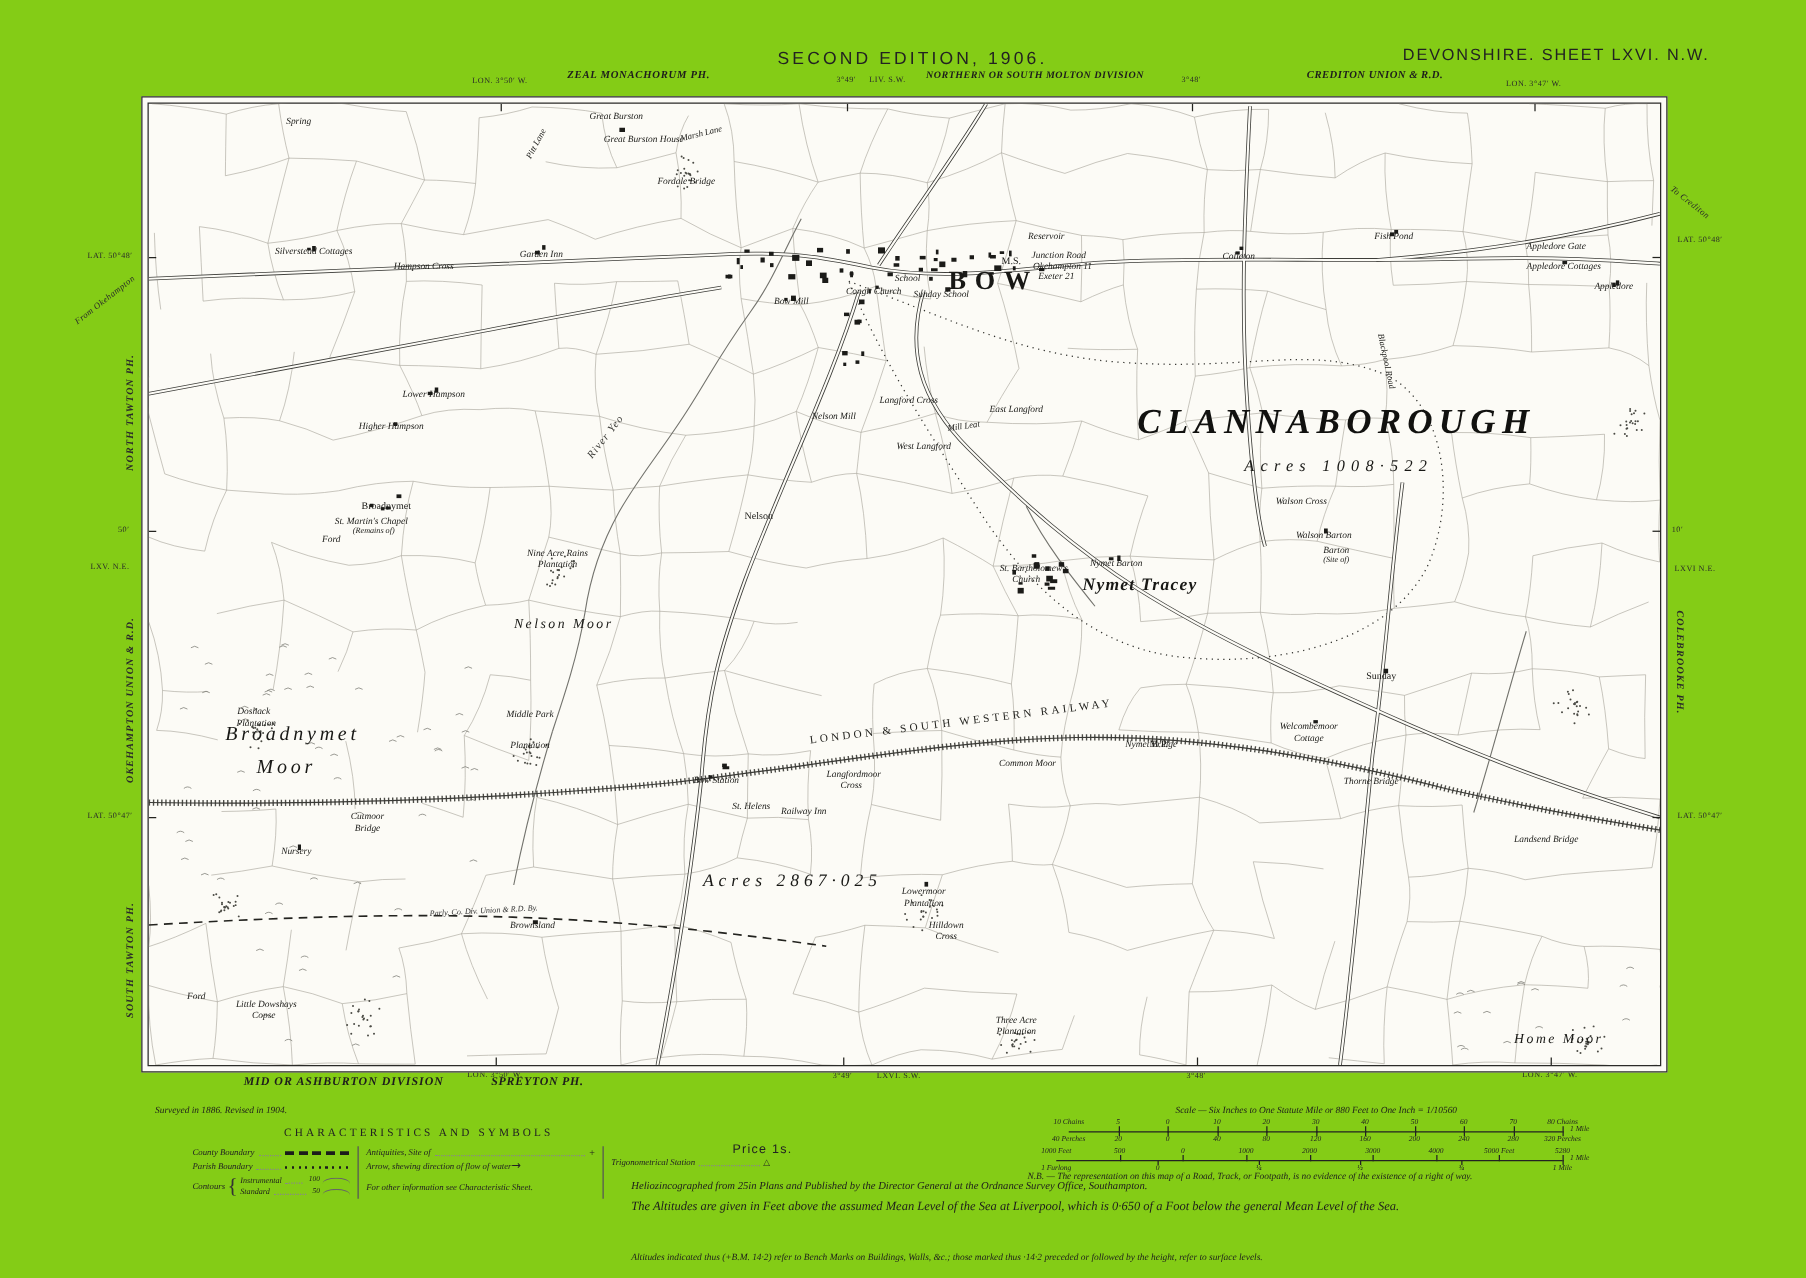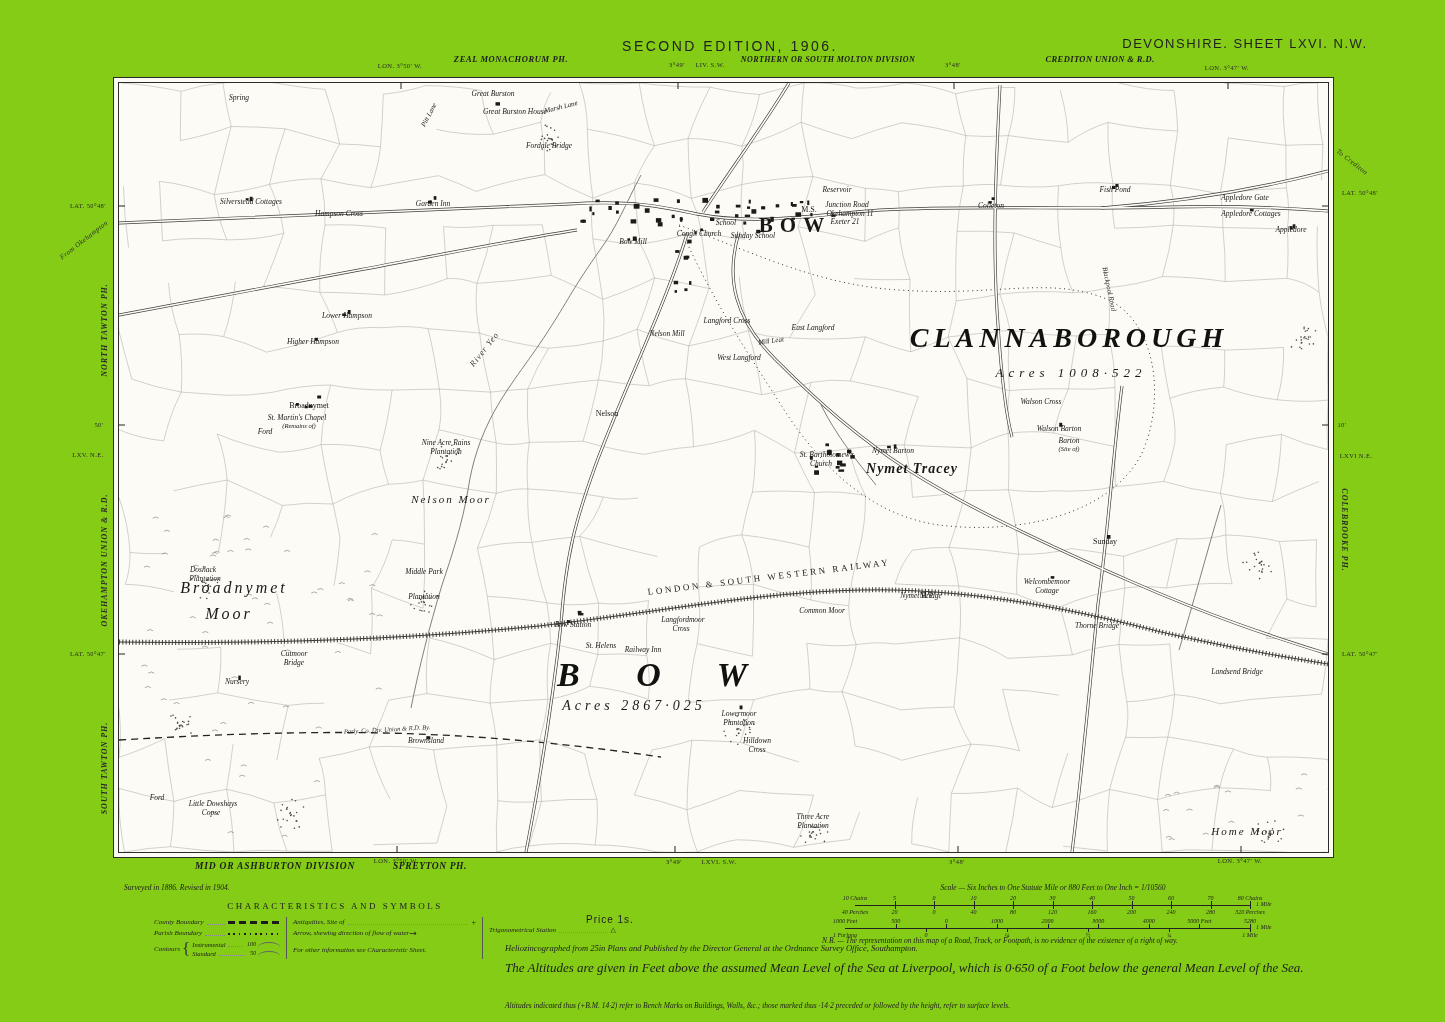--- a/index.html
+++ b/index.html
@@ -81,21 +81,21 @@
   .scale-caption{position:absolute;left:845px;top:883px;width:416px;text-align:center;
     font-style:italic;font-size:7.5px;}
   .scale-bar{position:absolute;height:24px;}
   .sb-line{position:absolute;left:0;right:0;top:10px;height:1px;background:#222;}
   .sb-tick{position:absolute;width:1px;background:#222;}
   .sb-lab{position:absolute;transform:translateX(-50%);font-style:italic;font-size:6px;white-space:nowrap;color:#222;}
   .sb-right{position:absolute;left:calc(100% + 6px);top:6px;font-style:italic;font-size:6px;white-space:nowrap;}
 
   .imprint{position:absolute;left:505px;top:943px;font-style:italic;font-size:8.5px;}
   .nb{position:absolute;left:822px;top:936px;width:616px;font-style:italic;font-size:7.5px;}
-  .alt1{position:absolute;left:505px;top:960px;font-style:italic;font-size:13px;}
+  .alt1{position:absolute;left:505px;top:960px;font-style:italic;font-size:10px;}
   .alt2{position:absolute;left:505px;top:973px;font-style:italic;font-size:7.5px;margin-top:28px;}
 </style>
 </head>
 <body>
 
 <div class="sheet">
 
   <div class="hdr-edition">SECOND EDITION, 1906.</div>
   <div class="hdr-sheet">DEVONSHIRE. SHEET LXVI. N.W.</div>
   <div class="hdr-parish">ZEAL MONACHORUM PH.</div>
@@ -1097,21 +1097,20 @@
           <line x1="1203" y1="123" x2="1209" y2="123" stroke="#23231f" stroke-width="1"></line>
           <line x1="0" y1="342" x2="6" y2="342" stroke="#23231f" stroke-width="1"></line>
           <line x1="1203" y1="342" x2="1209" y2="342" stroke="#23231f" stroke-width="1"></line>
           <line x1="0" y1="571" x2="6" y2="571" stroke="#23231f" stroke-width="1"></line>
           <line x1="1203" y1="571" x2="1209" y2="571" stroke="#23231f" stroke-width="1"></line>
         </svg>
       <div id="labelLayer" class="label-layer">
           <span class="ml t-town" style="left: 676px; top: 142px;">BOW</span>
           <span class="ml t-parishbig" style="left: 950px; top: 255px;">CLANNABOROUGH</span>
           <span class="ml t-acres" style="left: 952px; top: 290px;">Acres 1008·522</span>
-          <span class="ml t-parishhuge" style="left: 545px; top: 592px;">B O W</span>
           <span class="ml t-acres2" style="left: 515px; top: 623px;">Acres 2867·025</span>
           <span class="ml t-village" style="left: 793px; top: 386px;">Nymet Tracey</span>
           <span class="ml t-railway" style="left: 650px; top: 494px; transform: translate(-50%, -50%) rotate(-7deg);">LONDON &amp; SOUTH WESTERN RAILWAY</span>
           <span class="ml t-moor" style="left: 115px; top: 505px;">Broadnymet</span>
           <span class="ml t-moor" style="left: 110px; top: 531px;">Moor</span>
           <span class="ml t-moorsm" style="left: 332px; top: 416px;">Nelson Moor</span>
           <span class="ml t-moorsm" style="left: 1128px; top: 748px;">Home Moor</span>
           <span class="ml t-tiny" style="left: 703px; top: 527px;">Common Moor</span>
           <span class="ml t-name" style="left: 190px; top: 322px;">Broadnymet</span>
           <span class="ml t-tiny" style="left: 178px; top: 334px;">St. Martin's Chapel</span>

